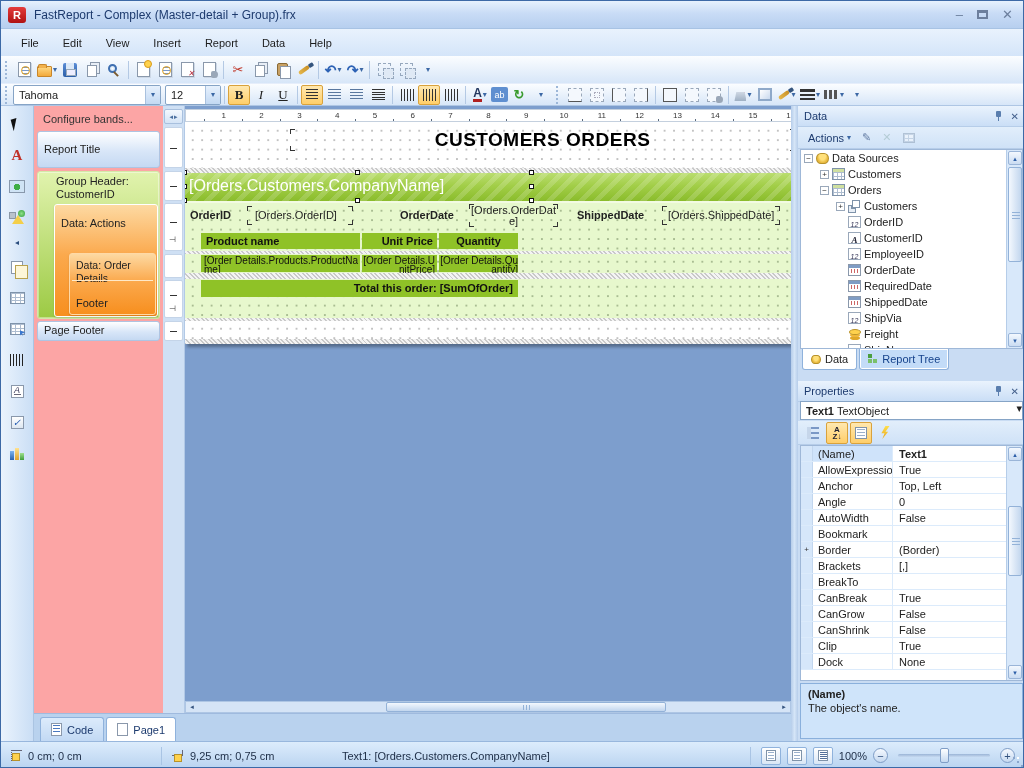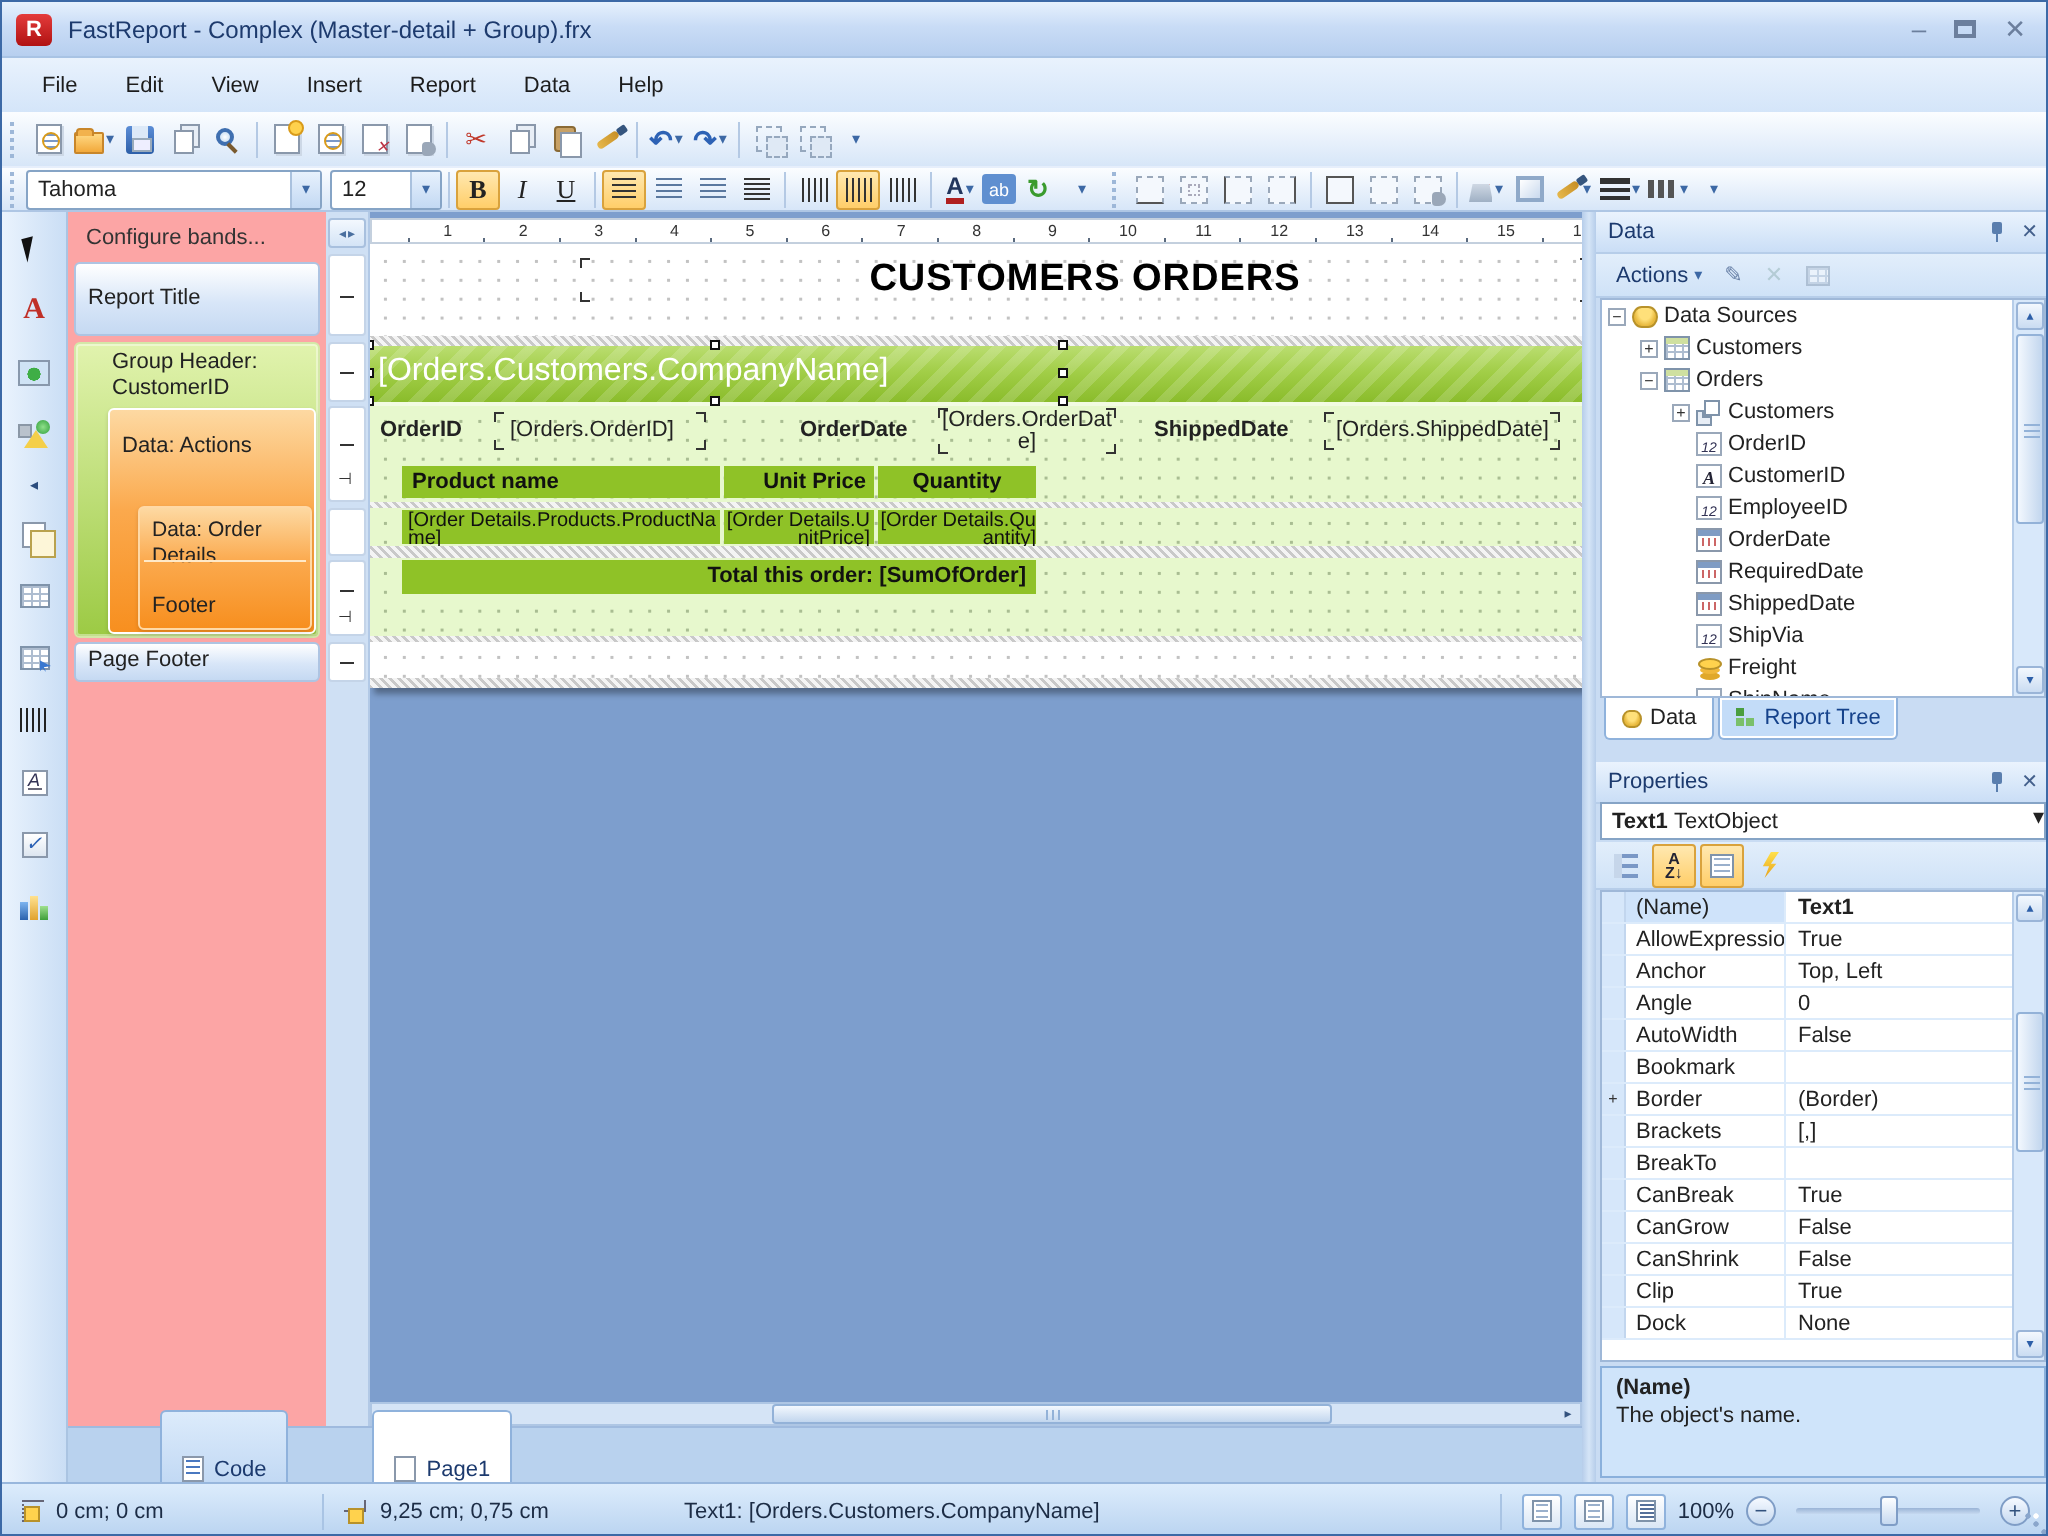--- a/index.html
+++ b/index.html
@@ -145,21 +145,21 @@
   .titletxt{position:absolute;left:105px;top:6px;width:505px;text-align:center;font-weight:bold;font-size:19px;color:#000;letter-spacing:0.5px;}
 
   
   .hscroll{position:absolute;left:184px;top:595px;width:606px;height:12px;background:#d5e4f6;border:1px solid #aec6e4;display:flex;align-items:center;}
   .harrow{width:12px;height:10px;color:#33527e;font-size:7px;display:flex;align-items:center;justify-content:center;}
   .hthumb{position:absolute;left:200px;width:280px;height:10px;background:linear-gradient(#f3f8fe,#c2d6ee);border:1px solid #93b2d8;border-radius:2px;}
   .hthumb::after{content:"";position:absolute;left:50%;top:2px;width:7px;height:5px;margin-left:-3px;background:repeating-linear-gradient(90deg,#93b2d8 0 1px,transparent 1px 3px);}
 
   
   .tabrow{position:absolute;left:33px;top:607px;width:757px;height:28px;background:#b9d2ee;border-top:1px solid #9fbade;display:flex;align-items:flex-end;padding-left:6px;gap:2px;}
-  .ptab{height:36px;display:flex;align-items:flex-end;gap:5px;padding:0 10px;border:1px solid #8fb2dc;border-bottom:none;border-radius:3px 3px 0 0;color:#1c3a6e;margin-left:40px;}
+  .ptab{height:24px;display:flex;align-items:center;gap:5px;padding:0 10px;border:1px solid #8fb2dc;border-bottom:none;border-radius:3px 3px 0 0;color:#1c3a6e;}
   .ptab.inact{background:linear-gradient(#dcebfb,#c2d9f4);}
   .ptab.act{background:#fff;}
   .ic-code{width:11px;height:13px;background:#fff;border:1px solid #8a98ab;background-image:repeating-linear-gradient(#4a78c0 0 1px,transparent 1px 3px);background-size:7px 9px;background-repeat:no-repeat;background-position:1px 1px;}
   .ic-pagetab{width:11px;height:13px;background:#fff;border:1px solid #8a98ab;}
 
   
   .vsplit{position:absolute;left:790px;top:0;width:7px;height:635px;background:linear-gradient(90deg,#b6cdea,#d5e5f7,#b6cdea);}
 
   
   .rpanel{position:absolute;left:797px;top:0;width:227px;height:635px;background:#c9dcf3;}

